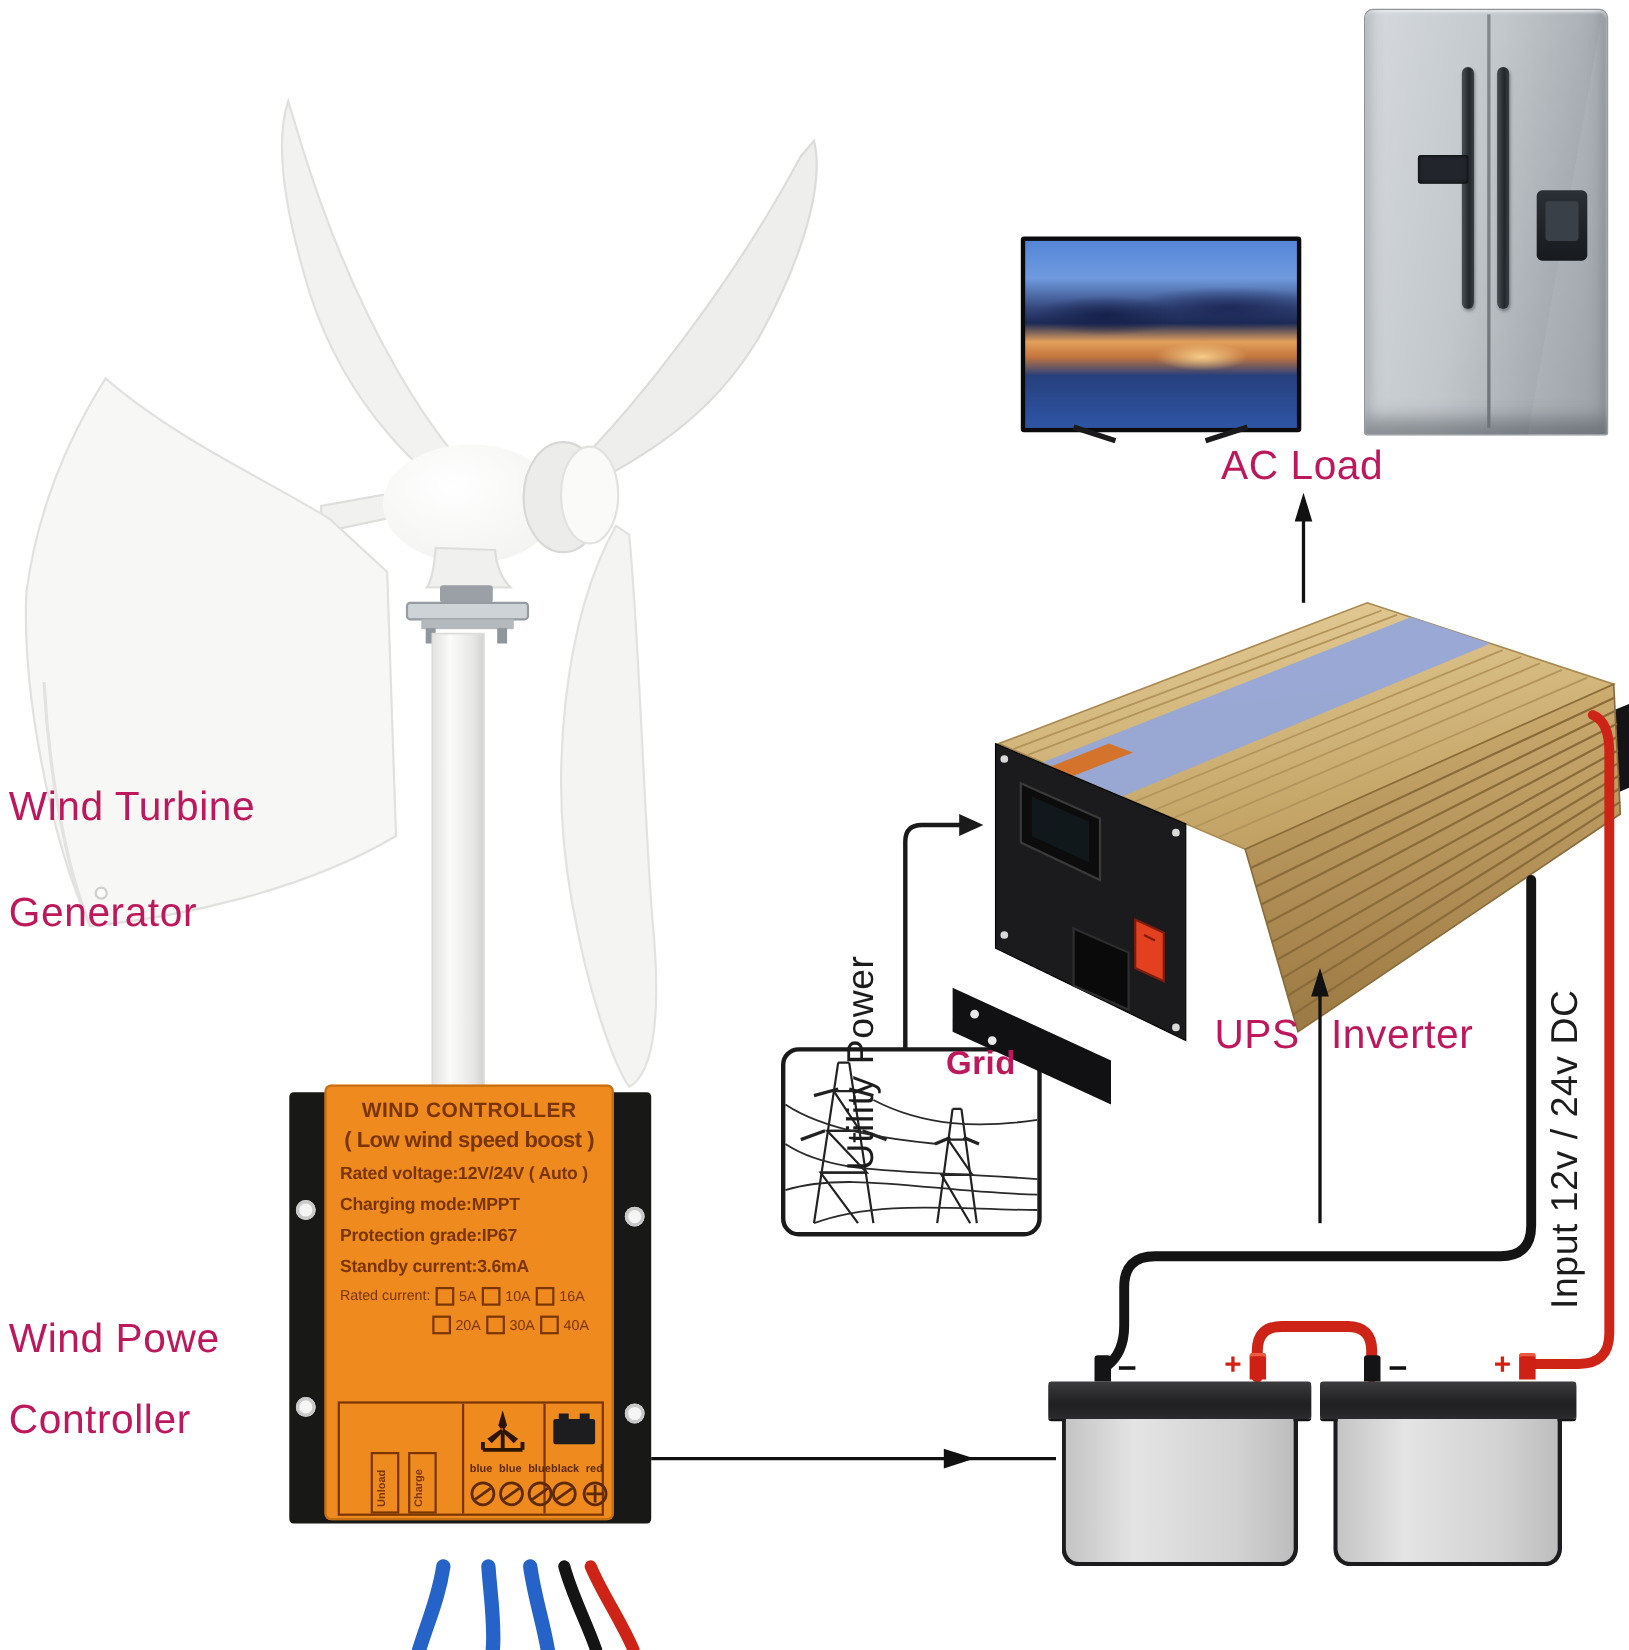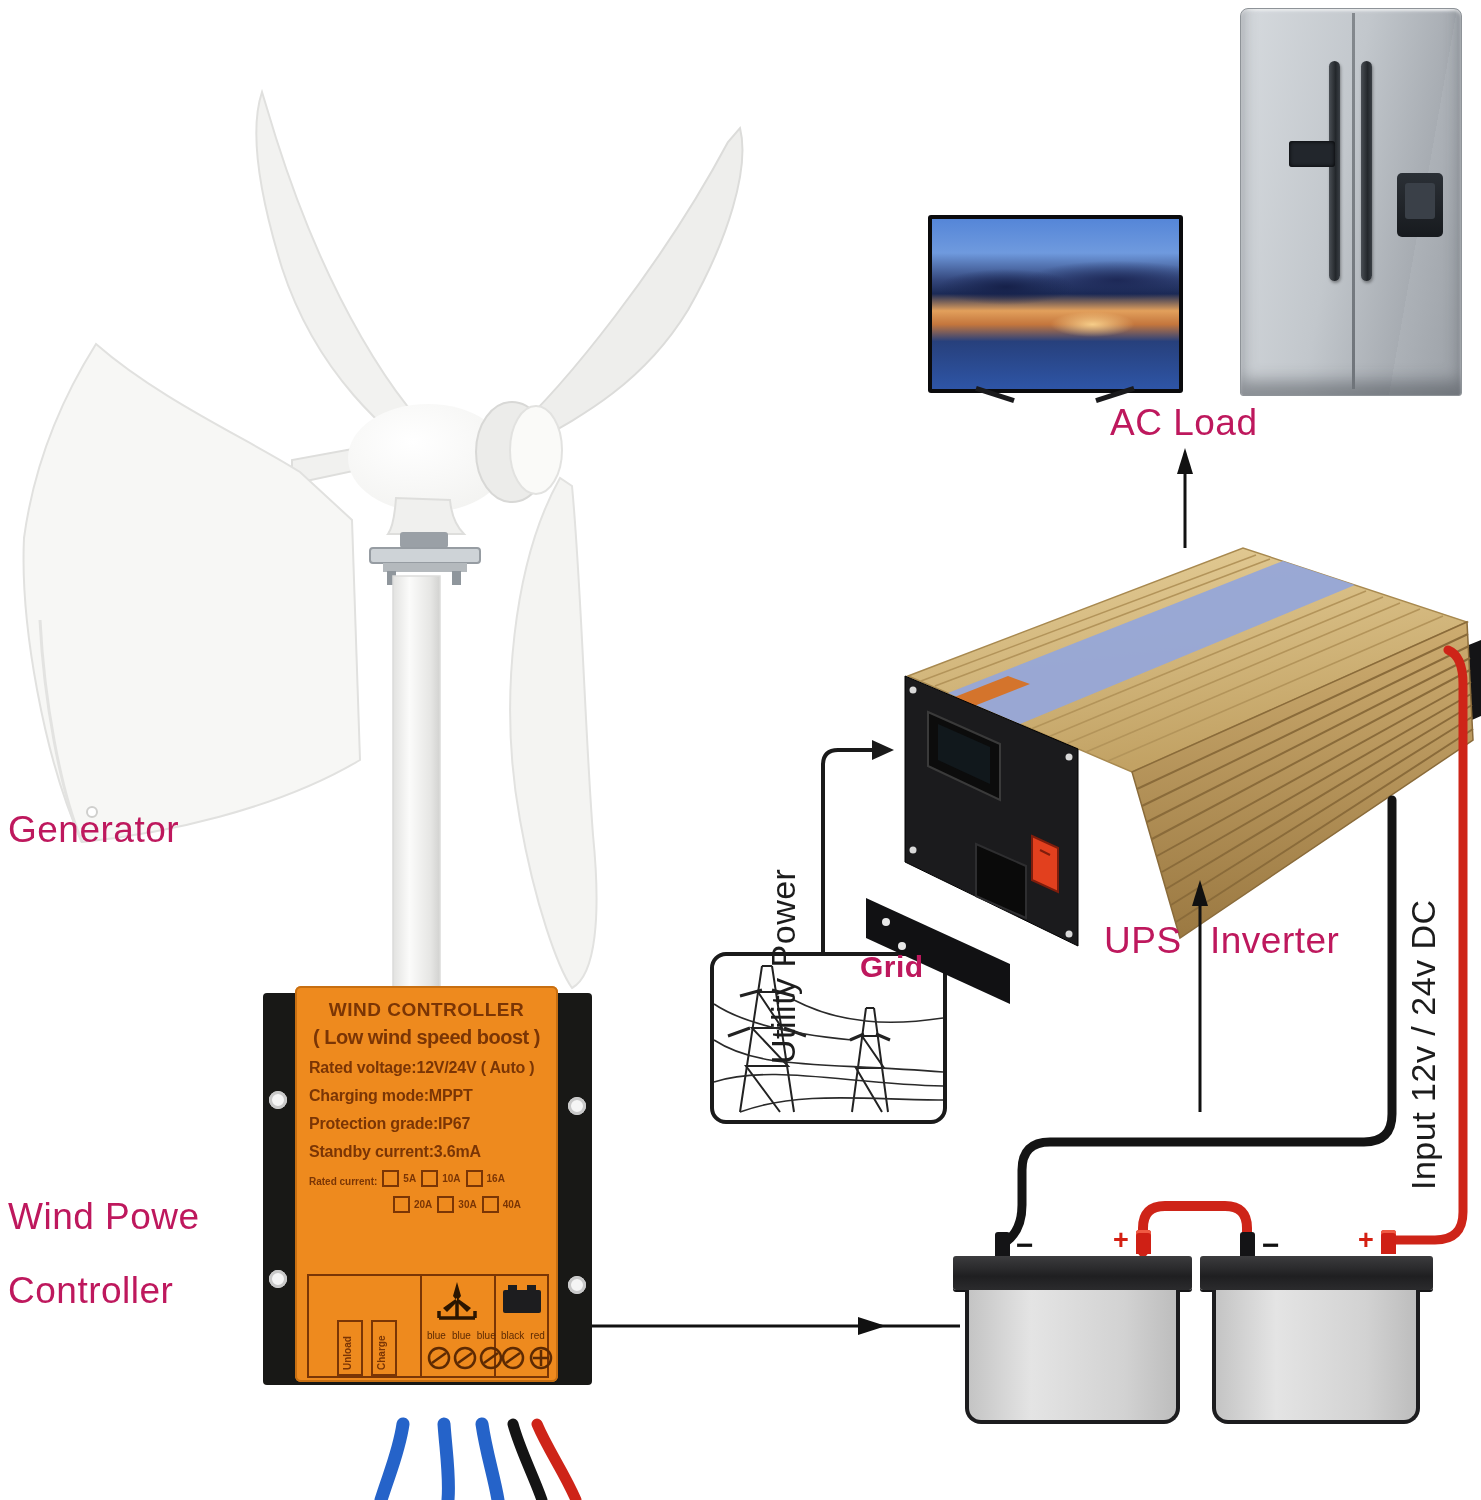--- a/index.html
+++ b/index.html
@@ -12,30 +12,30 @@
 
   
   #controller{left:263px;top:986px;width:330px;height:400px;}
   #ctl-plate{position:absolute;left:0;top:7px;width:329px;height:392px;background:#181816;border-radius:4px;}
   .screwhole{position:absolute;width:18px;height:18px;border-radius:50%;background:#f5f5f5;box-shadow:inset 0 0 0 3px #c9c9c9;}
   #ctl-panel{position:absolute;left:32px;top:0;width:263px;height:396px;background:#ee8a1e;
              border-radius:6px;box-shadow:inset 0 0 0 2px #c76f12;color:#7a3505;}
   .ctl-title{margin-top:13px;text-align:center;font-weight:bold;font-size:19px;letter-spacing:.5px;}
   .ctl-sub{margin-top:5px;text-align:center;font-weight:bold;font-size:20px;letter-spacing:-.5px;white-space:nowrap;}
   .ctl-spec{margin:10px 0 0 14px;font-weight:bold;font-size:16px;letter-spacing:-.2px;white-space:nowrap;}
-  .ctl-row{display:flex;align-items:flex-end;gap:5px;margin:9px 0 0 14px;font-weight:bold;font-size:10px;}
+  .ctl-row{display:flex;align-items:flex-start;gap:5px;margin:9px 0 0 14px;font-weight:normal;font-size:13px;}
   .ctl-row2{margin-left:98px;}
   .cbx{display:inline-block;width:13px;height:13px;border:2px solid #7a3505;background:transparent;}
   .opt{display:flex;align-items:center;gap:4px;}
   #term-box{position:absolute;left:12px;top:288px;width:238px;height:100px;border:2px solid #7a3505;}
   .term-div{position:absolute;top:0;width:2px;height:100%;background:#7a3505;}
   .tab{position:absolute;width:22px;height:52px;border:2px solid #7a3505;top:44px;}
   .tab span{position:absolute;left:3px;top:48px;transform:rotate(-90deg);transform-origin:0 0;
             font-size:10px;font-weight:bold;white-space:nowrap;}
-  .tlabels{position:absolute;display:flex;gap:6px;font-size:10px;font-weight:normal;color:#5d2a03;}
+  .tlabels{position:absolute;display:flex;gap:6px;font-size:10px;font-weight:bold;color:#5d2a03;}
 
   
   #tv{left:928px;top:215px;width:255px;height:178px;background:#0b0b0d;border-radius:3px;padding:4px;box-sizing:border-box;}
   #tv-screen{width:100%;height:100%;
     background:
       radial-gradient(60px 18px at 65% 62%, rgba(255,220,150,.85), rgba(255,220,150,0) 70%),
       radial-gradient(90px 24px at 30% 40%, rgba(20,30,70,.9), rgba(20,30,70,0) 75%),
       radial-gradient(120px 26px at 75% 36%, rgba(25,35,80,.85), rgba(25,35,80,0) 75%),
       linear-gradient(180deg,#5586d8 0%,#6f9ade 20%,#34477c 36%,#1b2a56 44%,#e2a05c 54%,#c4763d 62%,#27407c 72%,#2e55a6 100%);}
   .tv-leg{position:absolute;width:40px;height:5px;background:#1a1a1c;}
@@ -331,20 +331,21 @@
             <circle cx="12" cy="16" r="10"></circle>
               <path d="M5,21 L19,11"></path>
             <circle cx="40" cy="16" r="10"></circle>
               <path d="M40,8 L40,24 M32,16 L48,16"></path>
           </g>
         </svg>
       </div>
     </div>
   </div>
 
+  <div class="lbl" style="left:8px;top:712px">Wind Turbine</div>
   <div class="lbl" style="left:8px;top:809px">Generator</div>
   <div class="lbl" style="left:8px;top:1196px">Wind Powe</div>
   <div class="lbl" style="left:8px;top:1270px">Controller</div>
   <div class="lbl" style="left:1110px;top:402px">AC Load</div>
   <div class="lbl" style="left:1104px;top:920px">UPS</div>
   <div class="lbl" style="left:1210px;top:920px">Inverter</div>
   <div class="vlbl" style="left:764px;top:1064px;width:316px">Utility Power</div>
   <div class="lbl" style="left:860px;top:950px;font-weight:bold;font-size:30px">Grid</div>
   <div class="vlbl" style="left:1404px;top:1190px;width:424px">Input 12v / 24v DC</div>
 

